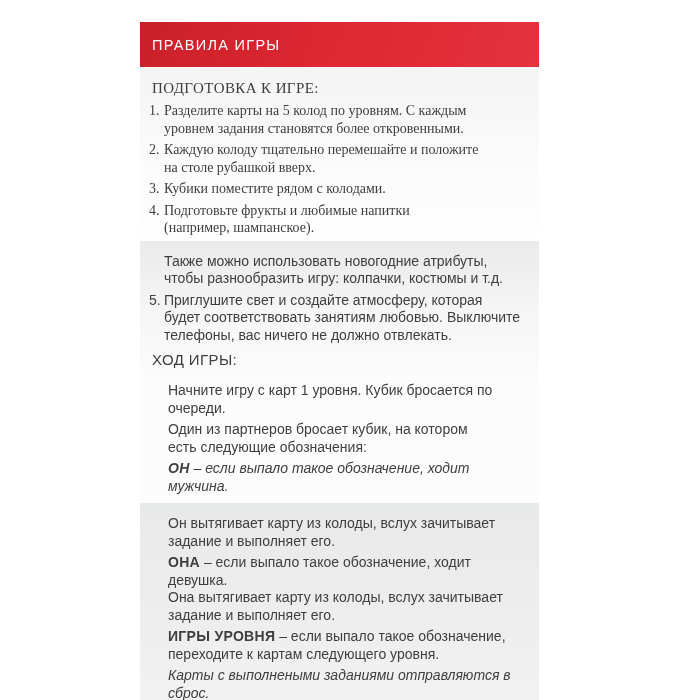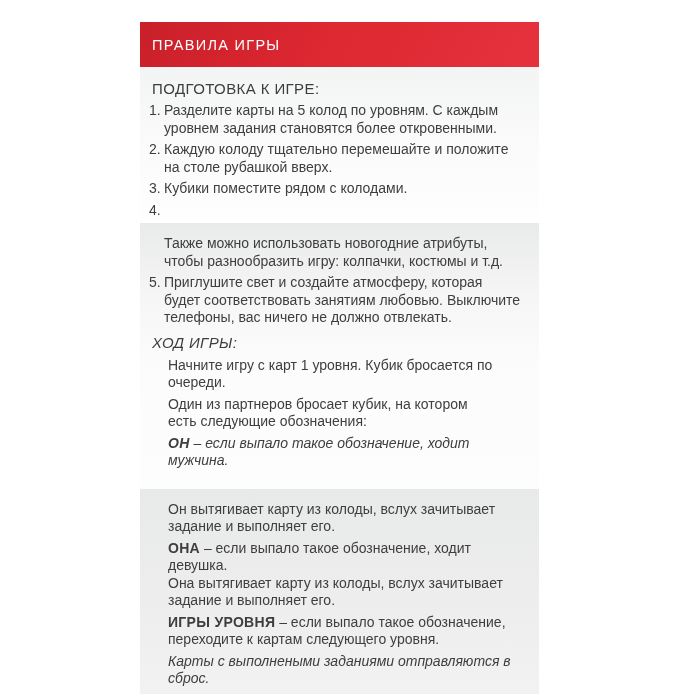--- a/index.html
+++ b/index.html
@@ -21,34 +21,35 @@
   .banner .title{
     color:#ffffff;font-size:14.5px;letter-spacing:1.3px;font-weight:400;
   }
   .sec{
     box-sizing:border-box;padding:12px 12px 0 12px;
     font-size:14px;line-height:17.5px;
   }
   .sec-a{
     background:linear-gradient(180deg,#f3f4f4 0%,#fbfbfb 55%,#fefefe 100%);
     padding-bottom:0;
+    font-family:Liberation Serif, serif;
   }
   .sec-b{
     background:linear-gradient(180deg,#e9eaea 0%,#f6f6f6 28%,#fcfcfc 55%,#fdfdfd 100%);
-    padding-bottom:19px;
+    padding-bottom:8px;
   }
   .sec-c{
     background:linear-gradient(180deg,#e8e9e9 0%,#eeeeee 60%,#f2f2f2 100%);
     padding-top:12px;padding-bottom:6px;
   }
   .h{
     font-size:15px;letter-spacing:.4px;line-height:19px;
     margin:0 0 4px 0;font-weight:400;color:#3d3d3d;
   }
-  .h2{margin:6px 0 5px 0;font-style:italic;}
+  .h2{margin:6px 0 13px 0;}
   .li{display:flex;margin:0 0 4px 0;}
   .li .num{flex:0 0 15px;margin-left:-3px;}
   .txt{white-space:pre-line;}
   .note{margin:0 0 4px 12px;}
   .para{margin:0 0 4px 16px;white-space:pre-line;}
   .para:last-child{margin-bottom:0;font-style:italic;}
   .lead{font-weight:bold;letter-spacing:.3px;}
 </style>
 </head>
 <body>
@@ -71,20 +72,22 @@
       <span class="num">2.</span>
       <span class="txt">Каждую колоду тщательно перемешайте и положите
 на столе рубашкой вверх.</span>
     </div>
     <div class="li">
       <span class="num">3.</span>
       <span class="txt">Кубики поместите рядом с колодами.</span>
     </div>
     <div class="li">
       <span class="num">4.</span>
+      <span class="txt">Подготовьте фрукты и любимые напитки
+(например, шампанское).</span>
     </div>
   </div>
 
   <div class="sec sec-b">
     <div class="note txt">Также можно использовать новогодние атрибуты,
 чтобы разнообразить игру: колпачки, костюмы и т.д.</div>
 
     <div class="li">
       <span class="num">5.</span>
       <span class="txt">Приглушите свет и создайте атмосферу, которая

